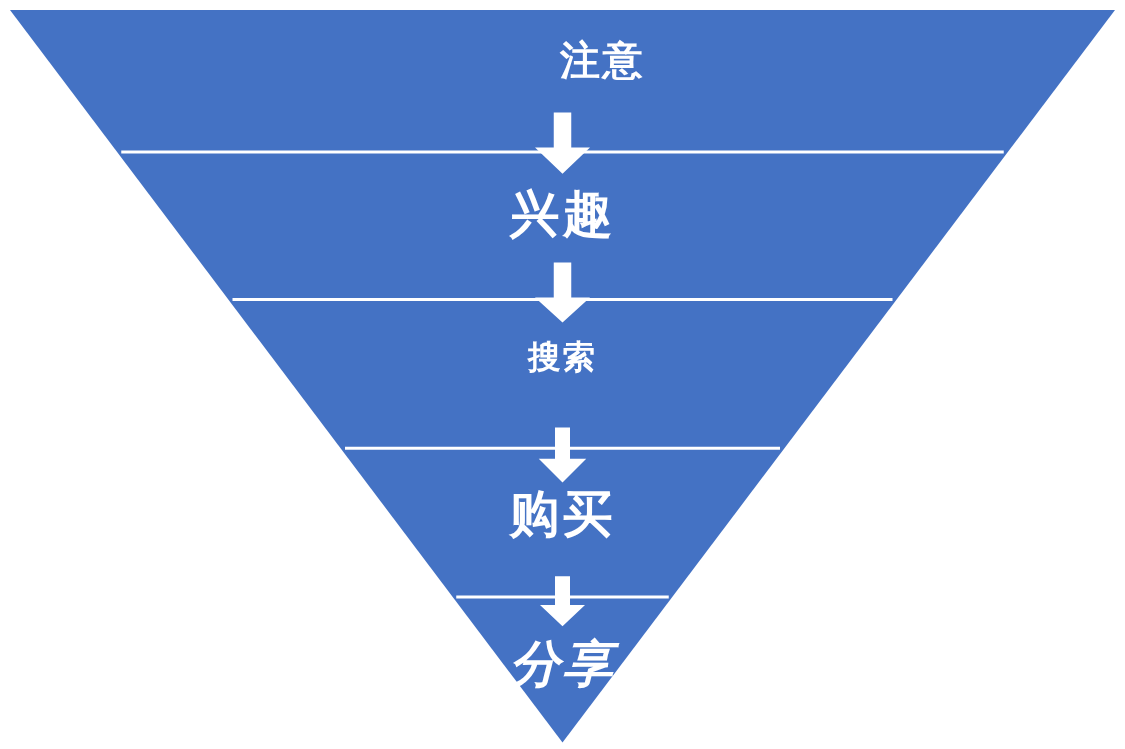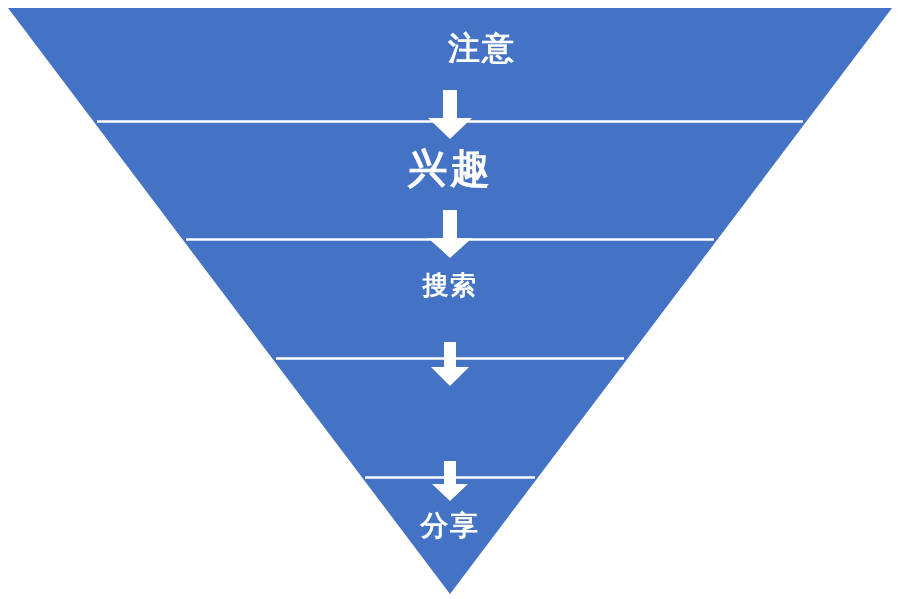--- a/index.html
+++ b/index.html
@@ -31,24 +31,24 @@
     width: 900px;
     text-align: center;
     color: #ffffff;
     font-weight: bold;
     letter-spacing: 0.06em;
     white-space: nowrap;
     line-height: 1;
     pointer-events: none;
   }
   .lbl-0 { top: 32px;  font-size: 32px; padding-left: 32px; }
-  .lbl-1 { top: 152px; font-size: 40px; font-family: Liberation Mono, monospace; }
+  .lbl-1 { top: 152px; font-size: 40px; }
   .lbl-2 { top: 272px; font-size: 26px; }
   .lbl-3 { top: 392px; font-size: 40px; }
-  .lbl-4 { top: 512px; font-size: 28px; }
+  .lbl-4 { top: 512px; font-size: 40px; font-style: italic; }
 </style>
 </head>
 <body>
 
 <div id="canvas">
 
   <svg id="funnel-svg" viewBox="0 0 900 599" xmlns="http://www.w3.org/2000/svg">
 
     <polygon points="8,8 892,8 450,594" fill="#4472C4"></polygon>
 
@@ -62,15 +62,16 @@
     <polygon points="443,210 457,210 457,238 472,238 450,258 428,238 443,238" fill="#FFFFFF"></polygon>
 
     <polygon points="444,342 456,342 456,367 469,367 450,386 431,367 444,367" fill="#FFFFFF"></polygon>
 
     <polygon points="444,461 456,461 456,484 468,484 450,501 432,484 444,484" fill="#FFFFFF"></polygon>
   </svg>
 
   <div class="stage-label lbl-0">注意</div>
   <div class="stage-label lbl-1">兴趣</div>
   <div class="stage-label lbl-2">搜索</div>
+  <div class="stage-label lbl-3">购买</div>
   <div class="stage-label lbl-4">分享</div>
 
 </div>
 
 </body></html>

